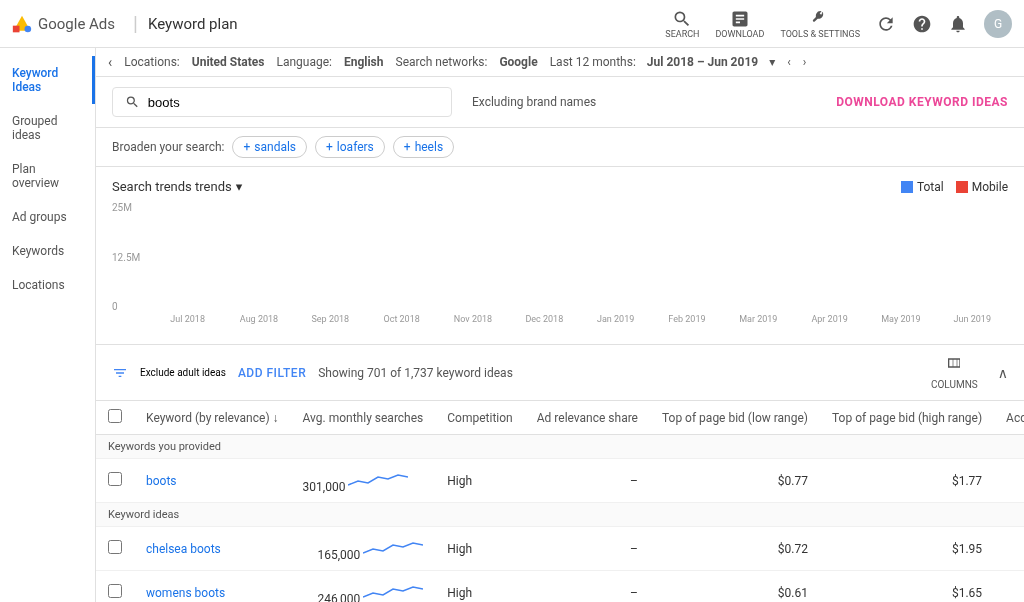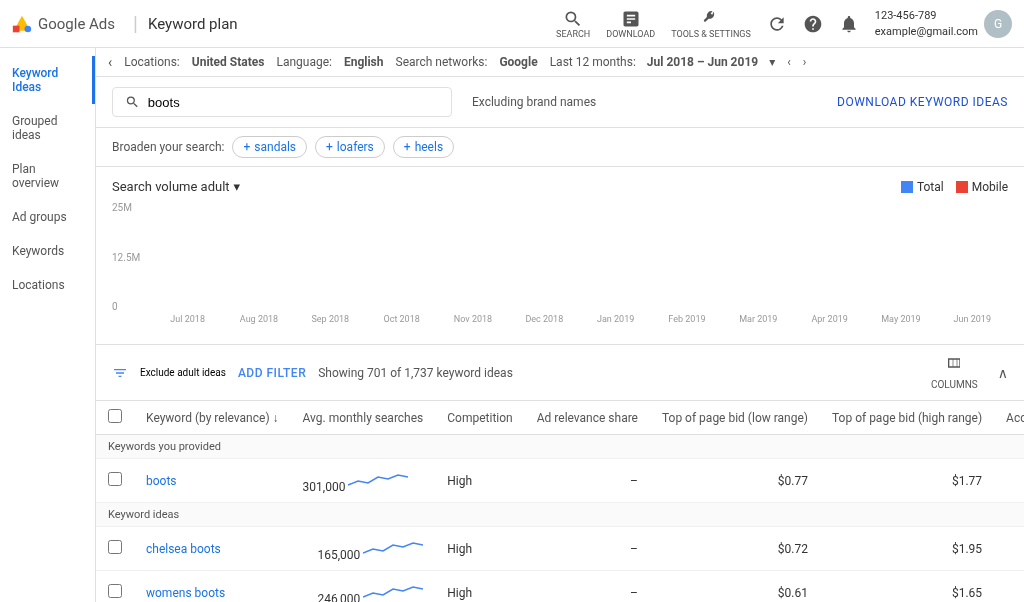--- a/index.html
+++ b/index.html
@@ -51,21 +51,21 @@
     .search-input-wrap {
       display: flex; align-items: center; gap: 8px;
       border: 1px solid #e0e0e0; border-radius: 4px;
       padding: 6px 12px; flex: 1; max-width: 340px;
       background: #fff;
     }
     .search-input-wrap input {
       border: none; outline: none; font-size: 13px; width: 100%;
     }
     .excluding-label { font-size: 12px; color: #555; margin-left: 8px; }
-    .download-link { margin-left: auto; color: #1d4ed8; font-size: 12px; font-weight: 400; cursor: pointer; text-transform: uppercase; letter-spacing: 0.5px; }
+    .download-link { margin-left: auto; color: #ec4899; font-size: 12px; font-weight: 700; cursor: pointer; text-transform: uppercase; letter-spacing: 0.5px; }
 
     
     .broaden-bar {
       display: flex; align-items: center; gap: 8px;
       padding: 8px 16px; border-bottom: 1px solid #e0e0e0;
       font-size: 12px; color: #555;
     }
     .broaden-chip {
       display: flex; align-items: center; gap: 4px;
       border: 1px solid #ccc; border-radius: 16px;
@@ -156,24 +156,20 @@
       <svg viewBox="0 0 24 24" fill="#555">
           <path d="M12 2C6.48 2 2 6.48 2 12s4.48 10 10 10 10-4.48 10-10S17.52 2 12 2zm1 17h-2v-2h2v2zm2.07-7.75l-.9.92C13.45 12.9 13 13.5 13 15h-2v-.5c0-1.1.45-2.1 1.17-2.83l1.24-1.26c.37-.36.59-.86.59-1.41 0-1.1-.9-2-2-2s-2 .9-2 2H8c0-2.21 1.79-4 4-4s4 1.79 4 4c0 .88-.36 1.68-.93 2.25z"></path>
         </svg>
     </div>
     <div class="top-nav-icon">
       <svg viewBox="0 0 24 24" fill="#555">
           <path d="M12 22c1.1 0 2-.9 2-2h-4c0 1.1.9 2 2 2zm6-6v-5c0-3.07-1.64-5.64-4.5-6.32V4c0-.83-.67-1.5-1.5-1.5s-1.5.67-1.5 1.5v.68C7.63 5.36 6 7.92 6 11v5l-2 2v1h16v-1l-2-2z"></path>
         </svg>
     </div>
     <div class="top-nav-account">
-      <div style="font-size:11px; line-height:1.4;">
-        <div>123-456-789</div>
-        <div>example@gmail.com</div>
-      </div>
       <div class="avatar">G</div>
     </div>
   </div>
 </div>
 
 <div class="layout">
 
   <div class="sidebar">
     <div class="sidebar-item active">
       <span>Keyword Ideas</span>
@@ -237,21 +233,21 @@
       </div>
       <div class="broaden-chip">
         <span>+</span>
         <span>heels</span>
       </div>
     </div>
 
     <div class="chart-section">
       <div class="chart-header">
         <div class="chart-title">
-          <span>Search volume adult</span>
+          <span>Search trends trends</span>
           <span>▾</span>
         </div>
         <div class="chart-legend">
           <div class="legend-item">
             <div class="legend-dot" style="background:#4285f4;"></div>
             <span>Total</span>
           </div>
           <div class="legend-item">
             <div class="legend-dot" style="background:#ea4335;"></div>
             <span>Mobile</span>

